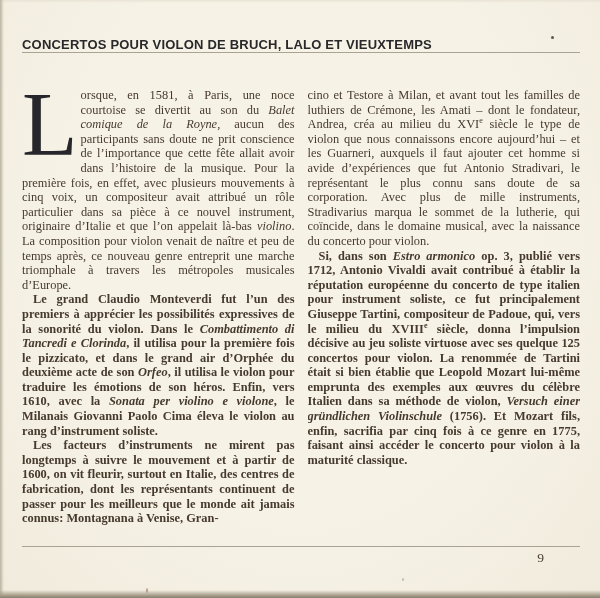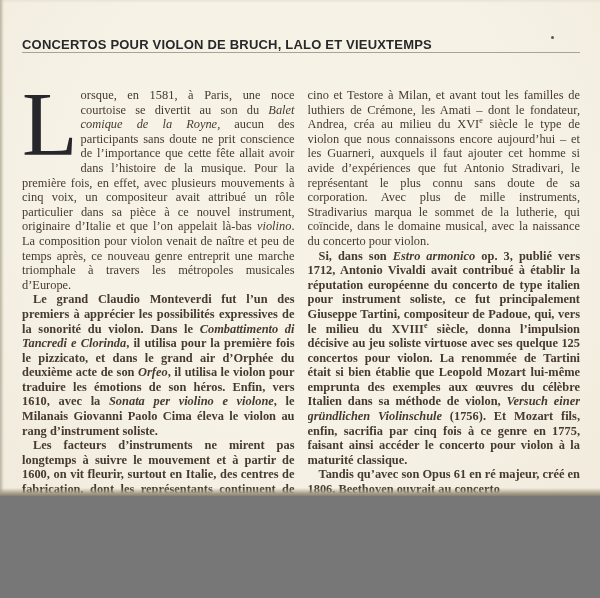--- a/index.html
+++ b/index.html
@@ -1,18 +1,18 @@
 <!DOCTYPE html>
 <html lang="fr"><head>
 <meta charset="utf-8">
 <style>
   html,body{margin:0;padding:0;background:#777;}
   .page{
     position:relative;
-    width:600px;height:496px;
+    width:600px;height:598px;
     margin:0 auto;
     background:
       radial-gradient(ellipse at 50% 38%, #f6f2e6 55%, #f0ebdc 100%);
     overflow:hidden;
     font-family:"Liberation Serif", serif;
   }
   
   .edge-left{position:absolute;left:0;top:0;width:4px;height:100%;
     background:linear-gradient(to right,#b9b3a1,rgba(244,240,228,0));}
   .edge-bottom{position:absolute;left:0;bottom:0;width:100%;height:8px;
@@ -77,21 +77,20 @@
 
   <div class="columns">
     <div class="col">
         <p><span class="dropcap">L</span><span>orsque, en 1581, à Paris, une noce courtoise se divertit au son du </span><span class="it">Balet comique de la Royne</span><span>, aucun des participants sans doute ne prit conscience de l’importance que cette fête allait avoir dans l’histoire de la musique. Pour la première fois, en effet, avec plusieurs mouvements à cinq voix, un compositeur avait attribué un rôle particulier dans sa pièce à ce nouvel instrument, originaire d’Italie et que l’on appelait là-bas </span><span class="it">violino</span><span>. La composition pour violon venait de naître et peu de temps après, ce nouveau genre entreprit une marche triomphale à travers les métropoles musicales d’Europe.</span></p>
         <p class="indent"><span>Le grand Claudio Monteverdi fut l’un des premiers à apprécier les possibilités expressives de la sonorité du violon. Dans le </span><span class="it">Combattimento di Tancredi e Clorinda</span><span>, il utilisa pour la première fois le pizzicato, et dans le grand air d’Orphée du deuxième acte de son </span><span class="it">Orfeo</span><span>, il utilisa le violon pour traduire les émotions de son héros. Enfin, vers 1610, avec la </span><span class="it">Sonata per violino e violone</span><span>, le Milanais Giovanni Paolo Cima éleva le violon au rang d’instrument soliste.</span></p>
         <p class="indent"><span>Les facteurs d’instruments ne mirent pas longtemps à suivre le mouvement et à partir de 1600, on vit fleurir, surtout en Italie, des centres de fabrication, dont les représentants continuent de passer pour les meilleurs que le monde ait jamais connus: Montagnana à Venise, Gran-</span></p>
       </div>
     <div class="col">
         <p><span>cino et Testore à Milan, et avant tout les familles de luthiers de Crémone, les Amati – dont le fondateur, Andrea, créa au milieu du XVI</span><sup>e</sup><span> siècle le type de violon que nous connaissons encore aujourd’hui – et les Guarneri, auxquels il faut ajouter cet homme si avide d’expériences que fut Antonio Stradivari, le représentant le plus connu sans doute de sa corporation. Avec plus de mille instruments, Stradivarius marqua le sommet de la lutherie, qui coïncide, dans le domaine musical, avec la naissance du concerto pour violon.</span></p>
         <p class="indent"><span>Si, dans son </span><span class="it">Estro armonico</span><span> op. 3, publié vers 1712, Antonio Vivaldi avait contribué à établir la réputation européenne du concerto de type italien pour instrument soliste, ce fut principalement Giuseppe Tartini, compositeur de Padoue, qui, vers le milieu du XVIII</span><sup>e</sup><span> siècle, donna l’impulsion décisive au jeu soliste virtuose avec ses quelque 125 concertos pour violon. La renommée de Tartini était si bien établie que Leopold Mozart lui-même emprunta des exemples aux œuvres du célèbre Italien dans sa méthode de violon, </span><span class="it">Versuch einer gründlichen Violinschule</span><span> (1756). Et Mozart fils, enfin, sacrifia par cinq fois à ce genre en 1775, faisant ainsi accéder le concerto pour violon à la maturité classique.</span></p>
-        <p class="indent"><span>Tandis qu’avec son Opus 61 en ré majeur, créé en 1806, Beethoven ouvrait au concerto</span></p>
       </div>
   </div>
 
   <div class="rule rule-bottom"></div>
   <div class="page-number">9</div>
 
   <div class="speck speck-1"></div>
   <div class="speck speck-2"></div>
   <div class="edge-bottom"></div>
 </div>

